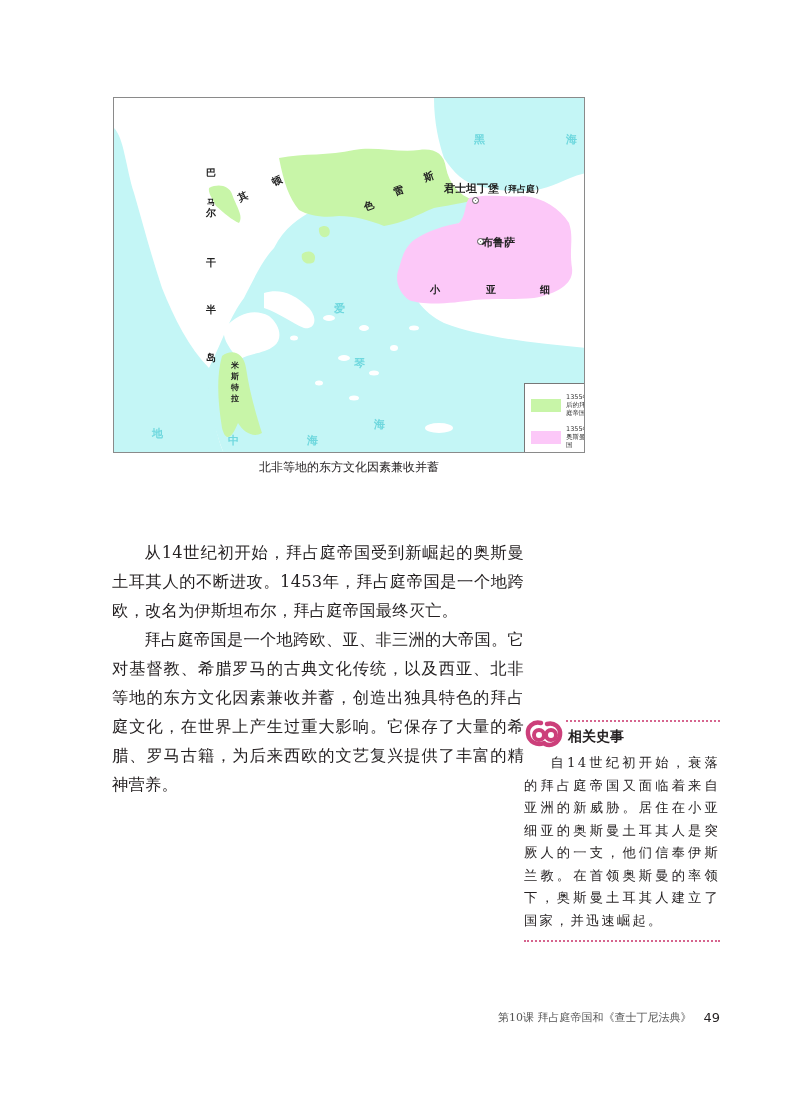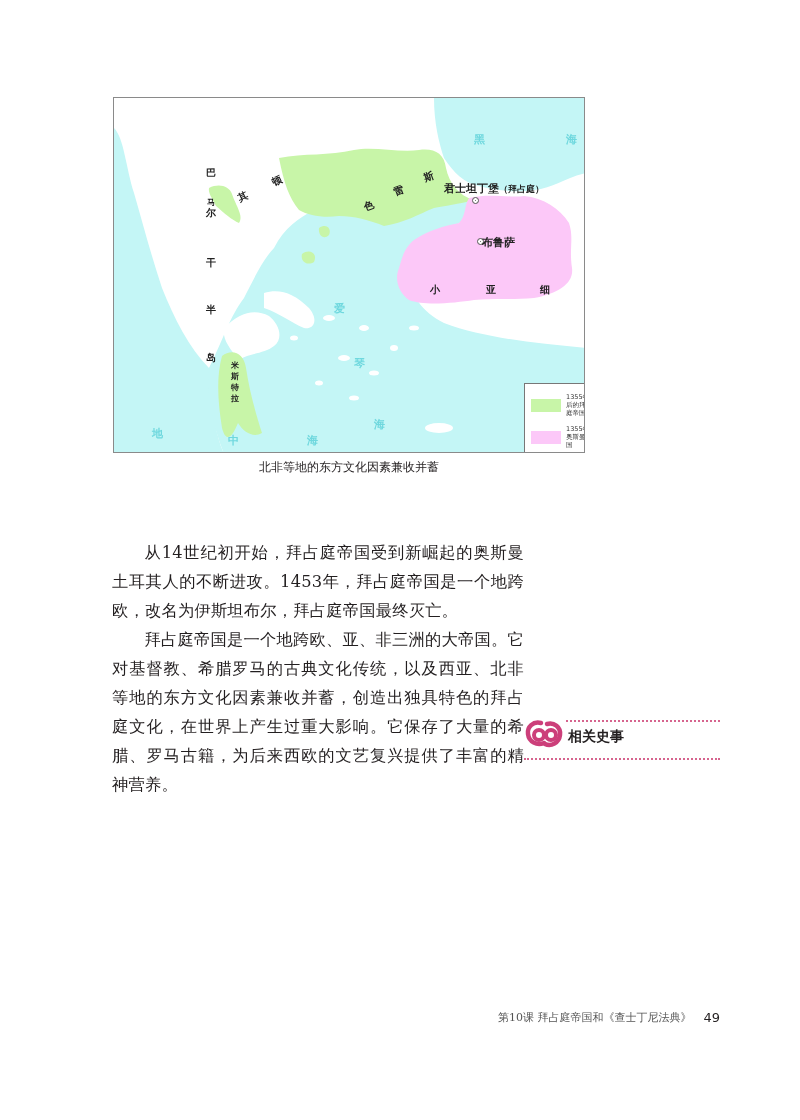--- a/index.html
+++ b/index.html
@@ -166,18 +166,21 @@
   <div class="dotted top"></div>
   <div class="sidebar-head">
     <svg class="sidebar-icon" viewBox="0 0 40 32">
       <path d="M17,5 C9,3 3,9 4,16 C5,24 13,28 20,25" fill="none" stroke="#cc3f7a" stroke-width="4.5" stroke-linecap="round"></path>
       <circle cx="15" cy="17" r="5" fill="none" stroke="#cc3f7a" stroke-width="4"></circle>
       <path d="M23,6 C30,4 37,9 36,17 C35,25 27,29 21,26" fill="none" stroke="#cc3f7a" stroke-width="4.5" stroke-linecap="round"></path>
       <circle cx="27" cy="17" r="5" fill="none" stroke="#cc3f7a" stroke-width="4"></circle>
     </svg>
     <span class="sidebar-title">相关史事</span>
   </div>
+  <div class="sidebar-body">
+    <p>自14世纪初开始，衰落的拜占庭帝国又面临着来自亚洲的新威胁。居住在小亚细亚的奥斯曼土耳其人是突厥人的一支，他们信奉伊斯兰教。在首领奥斯曼的率领下，奥斯曼土耳其人建立了国家，并迅速崛起。</p>
+  </div>
   <div class="dotted bottom"></div>
 </div>
 
 <div class="footer">
   <span>第10课  拜占庭帝国和《查士丁尼法典》</span><span class="page-num">49</span>
 </div>
 
 </body></html>

